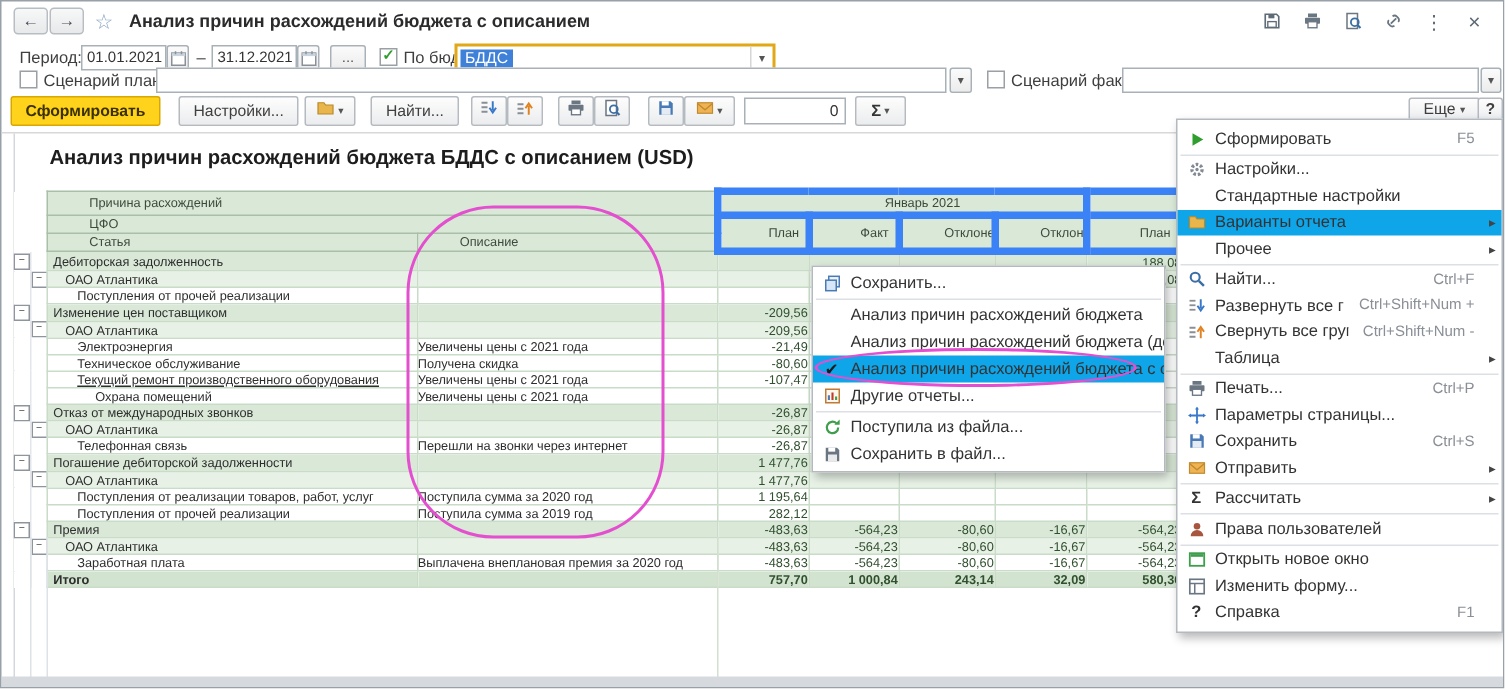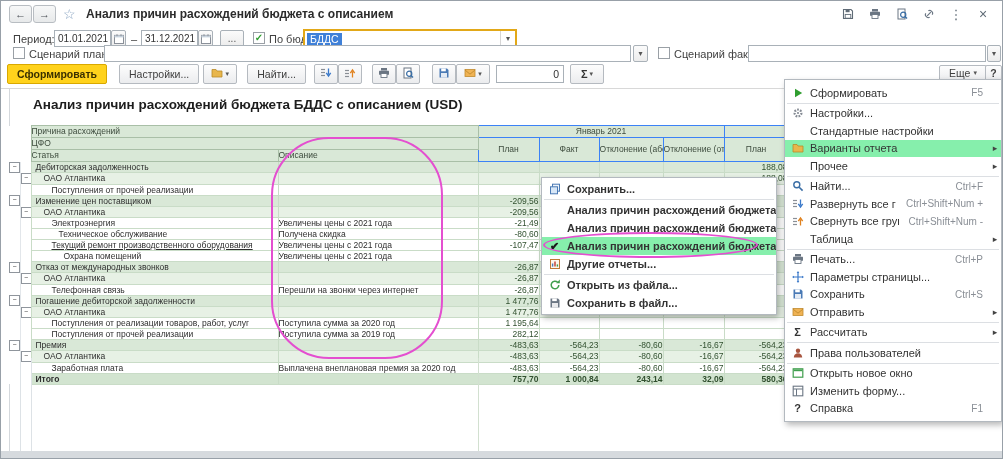--- a/index.html
+++ b/index.html
@@ -37,46 +37,46 @@
   .ddc{font-size:7px;color:#555;}
   .counter{width:68px;height:18px;border:1px solid #a9b1b8;box-sizing:border-box;font-size:10.5px;display:inline-flex;align-items:center;justify-content:flex-end;padding:0 4px;background:#fff;}
   .gap4{width:4px;}.gap6{width:6px;}.gap8{width:8px;}.gap10{width:10px;}.gap12{width:12px;}
   .tbsep{position:absolute;left:0;top:87px;width:100%;height:1px;background:#d8d8d8;}
   .morebtn{position:absolute;top:62px;height:18px;}
   
   .rtitle{position:absolute;left:32px;top:96px;font-size:13.5px;font-weight:bold;color:#1d1d1d;}
   .repborder{position:absolute;left:8px;top:88px;width:1px;height:364px;background:#d4d8dc;}
   table.rep{position:absolute;left:8px;top:124px;width:992px;table-layout:fixed;border-collapse:collapse;}
   table.rep td{padding:0;overflow:hidden;white-space:nowrap;font-size:8.5px;line-height:10px;height:10px;box-sizing:border-box;}
-  tr.hrow td{height:11px;line-height:11px;}
+  tr.hrow td{height:11px;line-height:11px;padding-left:28px;}
   td.hc{background:#d9e8d7;border:1px solid #a9bfa7;color:#3c4a3c;padding-left:3px;}
-  td.hcc{background:#d9e8d7;border:1px solid #3b82f6;color:#3c4a3c;text-align:center;white-space:normal;line-height:10px;margin-left:36px;}
+  td.hcc{background:#d9e8d7;border:5px solid #3b82f6;color:#3c4a3c;text-align:center;white-space:normal;line-height:10px;margin-left:36px;}
   td.g{border:none;background:#fff;}
   td.g2{border-left:1px solid #e2e6ea;}
   td.c{border:1px solid #c9dcc7;background:#fff;}
   tr.lvl1 td.c{background:#d9e8d7;}
   tr.lvl2 td.c{background:#e7f1e5;}
   tr.total td.c{background:#d2e4d0;font-weight:bold;}
   td.labcell{padding-left:4px;color:#2e2e2e;}
   td.desccell{padding-left:3px;color:#2e2e2e;}
   td.num{text-align:right;padding-right:3px;color:#31502f;}
   .minus{display:inline-block;width:9px;height:9px;border:1px solid #8f959c;background:#fff;font-size:7px;line-height:7px;text-align:center;color:#444;vertical-align:middle;}
   .vline{position:absolute;width:1px;background:#dde2e6;}
   .vline.green{background:#d2e0d0;}
   
   .menu{position:absolute;background:#fff;border:1px solid #b3b9bf;box-shadow:2px 3px 6px rgba(0,0,0,.28);box-sizing:border-box;z-index:30;}
   .mi{display:flex;align-items:center;font-size:11px;color:#333;cursor:default;}
   .mi .mic{width:25px;display:flex;align-items:center;justify-content:center;flex:0 0 25px;}
   .mi .mlab{flex:1;white-space:nowrap;overflow:hidden;}
   .mi .msc{color:#8a8f96;font-size:10px;padding:0 6px 0 10px;white-space:nowrap;}
   .mi .marr{width:12px;color:#444;font-size:9px;text-align:center;flex:0 0 12px;}
-  .mi.sel{background:#86efac;}
+  .mi.sel{background:#0ea5e9;}
   .msep{height:1px;background:#dcdfe3;margin:1px 2px;}
   #variantsMenu{left:540px;top:176px;width:236px;padding:2px 0;}
-  #variantsMenu .mi{height:18px;font-weight:bold;}
+  #variantsMenu .mi{height:18px;}
   #moreMenu{left:783px;top:78px;width:218px;padding:4px 0;}
   #moreMenu .mi{height:17.5px;}
   .gi{font-size:11px;}
   
   .ann{position:absolute;border:2.5px solid #e44fd0;box-sizing:border-box;pointer-events:none;}
   #annBig{left:270px;top:136px;width:172px;height:222px;border-radius:58px;z-index:25;}
   #annSmall{left:542px;top:231px;width:215px;height:26px;border-radius:50%;z-index:50;}
   
   .bottomstrip{position:absolute;left:0;bottom:0;width:100%;height:7px;background:#d6dade;}
 </style>
@@ -353,21 +353,21 @@
           <td class="c num">-21,49</td>
           <td class="c num"></td>
           <td class="c num"></td>
           <td class="c num"></td>
           <td class="c num"></td>
           <td class="c "></td>
         </tr>
         <tr class="lvl3">
           <td class="g"></td>
           <td class="g g2"></td>
-          <td class="c labcell" style="padding-left: 27px;">Техническое обслуживание</td>
+          <td class="c labcell" style="padding-left: 20px;">Техническое обслуживание</td>
           <td class="c desccell">Получена скидка</td>
           <td class="c num">-80,60</td>
           <td class="c num"></td>
           <td class="c num"></td>
           <td class="c num"></td>
           <td class="c num"></td>
           <td class="c "></td>
         </tr>
         <tr class="lvl3">
           <td class="g"></td>
@@ -569,21 +569,21 @@
         <span class="mlab">Другие отчеты...</span>
       </div>
       <div class="msep"></div>
       <div class="mi">
         <span class="mic">
           <svg width="12" height="12" viewBox="0 0 12 12">
             <path d="M9.8 6 a3.8 3.8 0 1 1-1.2-2.8" fill="none" stroke="#3f9e4d" stroke-width="1.5"></path>
             <path d="M10.8 0.6 V4.2 H7.2 Z" fill="#3f9e4d"></path>
           </svg>
         </span>
-        <span class="mlab">Открыть из файла...</span>
+        <span class="mlab">Поступила из файла...</span>
       </div>
       <div class="mi">
         <span class="mic">
           <svg width="12" height="12" viewBox="0 0 12 12">
             <path d="M1.5 1.5 H9 L10.5 3 V10.5 H1.5 Z" fill="#6b7683"></path>
             <rect x="3.2" y="1.5" width="4.6" height="2.6" fill="#fff"></rect>
             <rect x="3" y="6" width="6" height="4.5" fill="#fff" opacity="0.85"></rect>
           </svg>
         </span>
         <span class="mlab">Сохранить в файл...</span>

